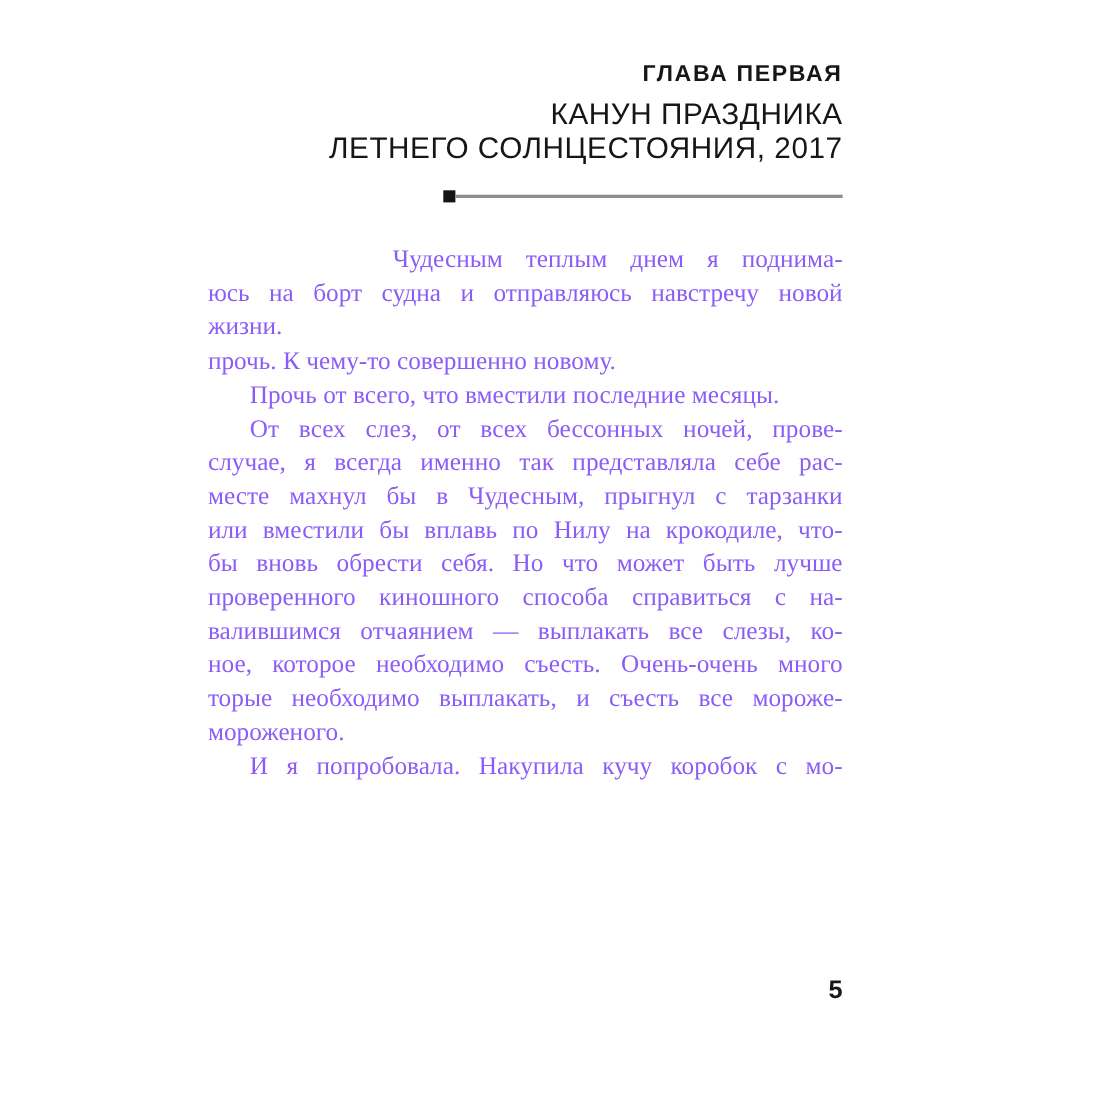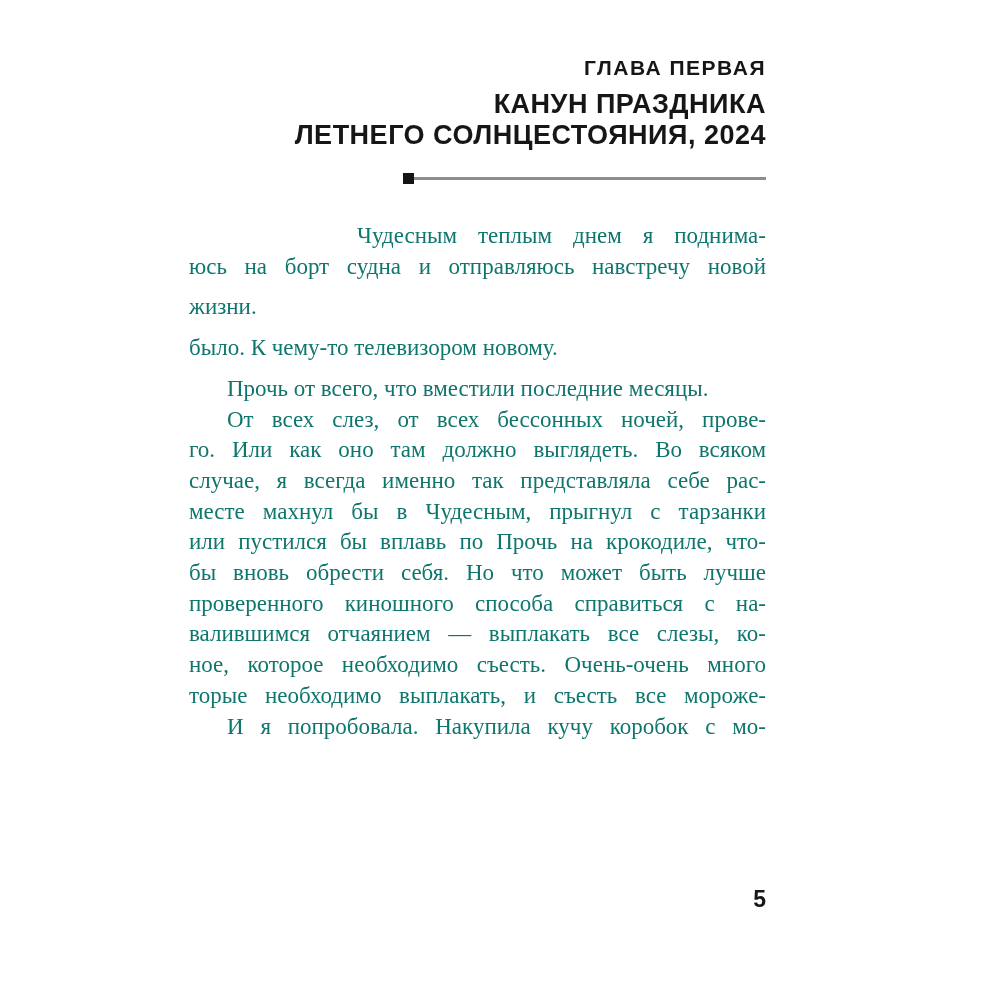--- a/index.html
+++ b/index.html
@@ -23,45 +23,45 @@
     font-family: "Liberation Sans", sans-serif;
     font-weight: bold;
     font-size: 21px;
     line-height: 26px;
     letter-spacing: 1.5px;
     text-align: right;
     color: #161616;
   }
   .chapter-title {
     font-family: "Liberation Sans", sans-serif;
-    font-weight: bold;
+    font-weight: normal;
     font-size: 27px;
     line-height: 31px;
     letter-spacing: 0.5px;
     text-align: right;
     color: #161616;
     margin-top: 8px;
   }
   .rule {
     display: flex;
     align-items: center;
     margin-top: 22px;
     margin-left: 214px;
     height: 11px;
   }
   .rule .sq { width: 11px; height: 11px; flex: 0 0 11px; }
   .rule .ln { flex: 1; height: 3px; }
   .body-text {
     margin-top: 37px;
     font-size: 23px;
     line-height: 30.7px;
-    color: #0f766e;
+    color: #8b5cf6;
   }
   .line { text-align: justify; text-align-last: justify; }
-  .line.noj { text-align: left; text-align-last: left; margin-top: 10px; }
+  .line.noj { text-align: left; text-align-last: left; }
   .line.ind { text-indent: 38px; }
   .line.indbig { text-indent: 168px; }
   .page-number {
     position: absolute;
     left: 189px;
     top: 886px;
     width: 577px;
     text-align: right;
     font-family: "Liberation Sans", sans-serif;
     font-weight: bold;
@@ -72,51 +72,51 @@
 </head>
 <body>
 
 <div class="page">
   <div class="content">
 
     <div class="chapter-heading">ГЛАВА ПЕРВАЯ</div>
 
     <div class="chapter-title">
       <div>КАНУН ПРАЗДНИКА</div>
-      <div>ЛЕТНЕГО СОЛНЦЕСТОЯНИЯ, 2024</div>
+      <div>ЛЕТНЕГО СОЛНЦЕСТОЯНИЯ, 2017</div>
     </div>
 
     <div class="rule">
       <div class="sq" style="background: rgb(20, 20, 20);"></div>
       <div class="ln" style="background: rgb(141, 141, 141);"></div>
     </div>
 
     <div class="body-text">
         <div>
           <div class="line indbig">Чудесным теплым днем я поднима-</div>
           <div class="line">юсь на борт судна и отправляюсь навстречу новой</div>
           <div class="line noj">жизни.</div>
         </div>
         <div>
-          <div class="line noj">было. К чему-то телевизором новому.</div>
+          <div class="line noj">прочь. К чему-то совершенно новому.</div>
         </div>
         <div>
           <div class="line noj ind">Прочь от всего, что вместили последние месяцы.</div>
         </div>
         <div>
           <div class="line ind">От всех слез, от всех бессонных ночей, прове-</div>
-          <div class="line">го. Или как оно там должно выглядеть. Во всяком</div>
           <div class="line">случае, я всегда именно так представляла себе рас-</div>
           <div class="line">месте махнул бы в Чудесным, прыгнул с тарзанки</div>
-          <div class="line">или пустился бы вплавь по Прочь на крокодиле, что-</div>
+          <div class="line">или вместили бы вплавь по Нилу на крокодиле, что-</div>
           <div class="line">бы вновь обрести себя. Но что может быть лучше</div>
           <div class="line">проверенного киношного способа справиться с на-</div>
           <div class="line">валившимся отчаянием — выплакать все слезы, ко-</div>
           <div class="line">ное, которое необходимо съесть. Очень-очень много</div>
           <div class="line">торые необходимо выплакать, и съесть все мороже-</div>
+          <div class="line noj">мороженого.</div>
         </div>
         <div>
           <div class="line ind">И я попробовала. Накупила кучу коробок с мо-</div>
         </div>
       </div>
 
   </div>
 
   <div class="page-number">5</div>
 </div>

